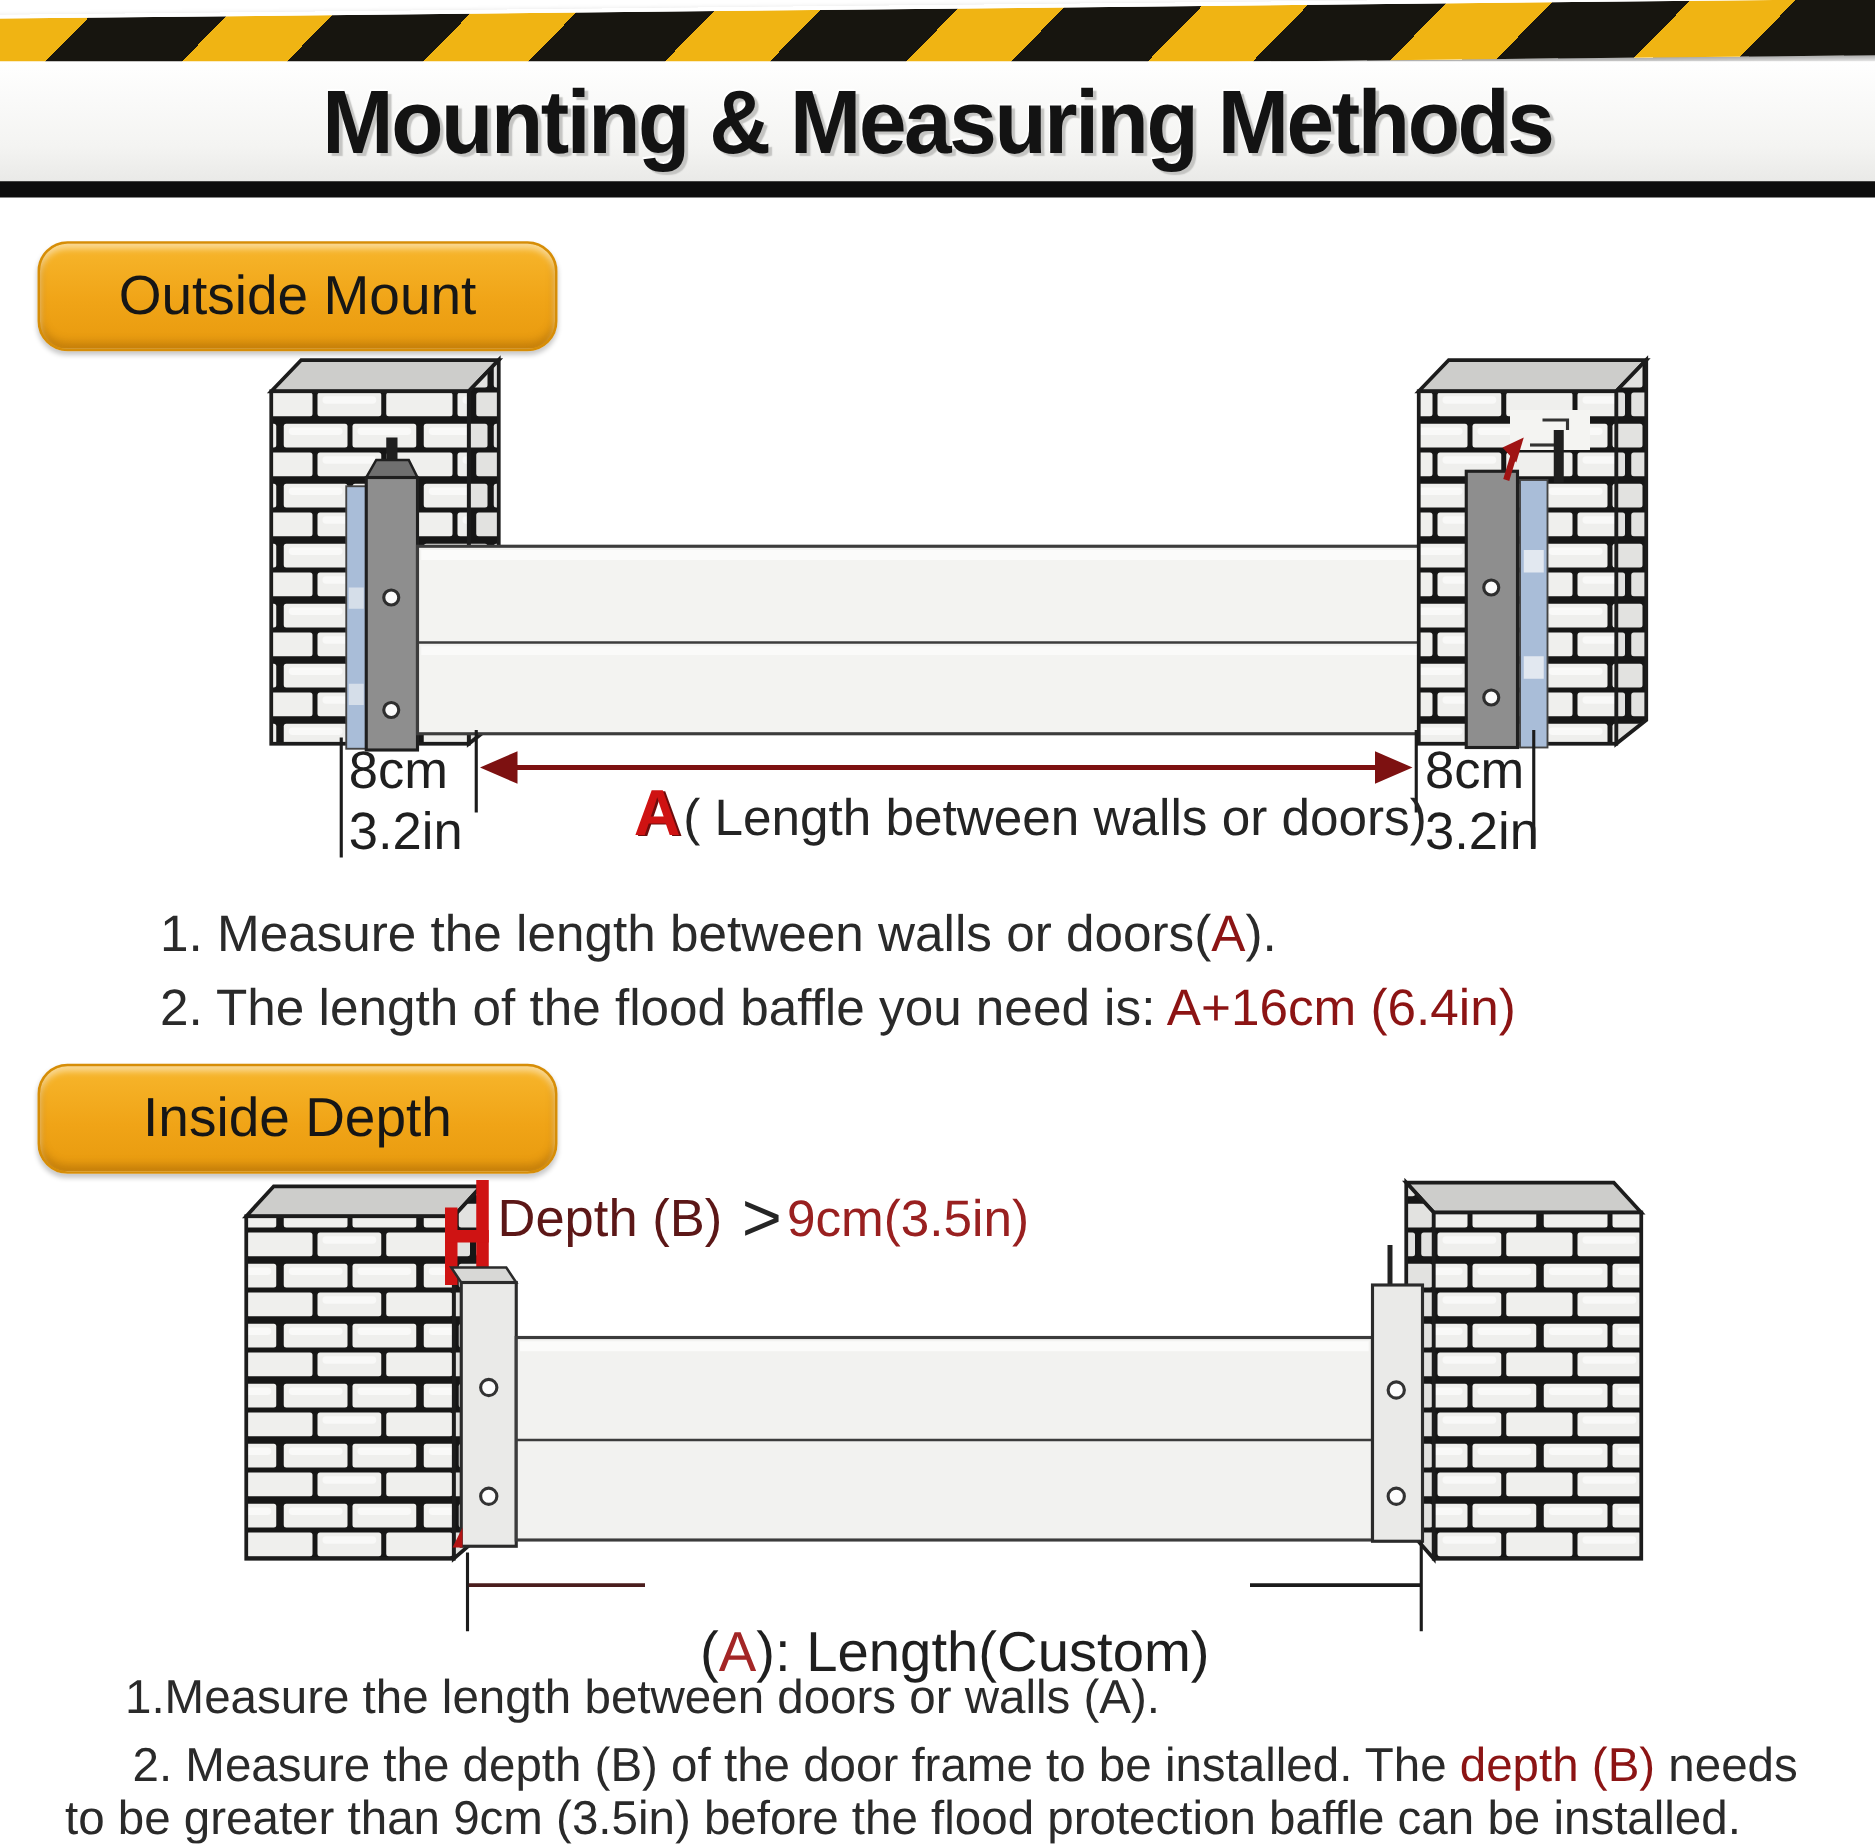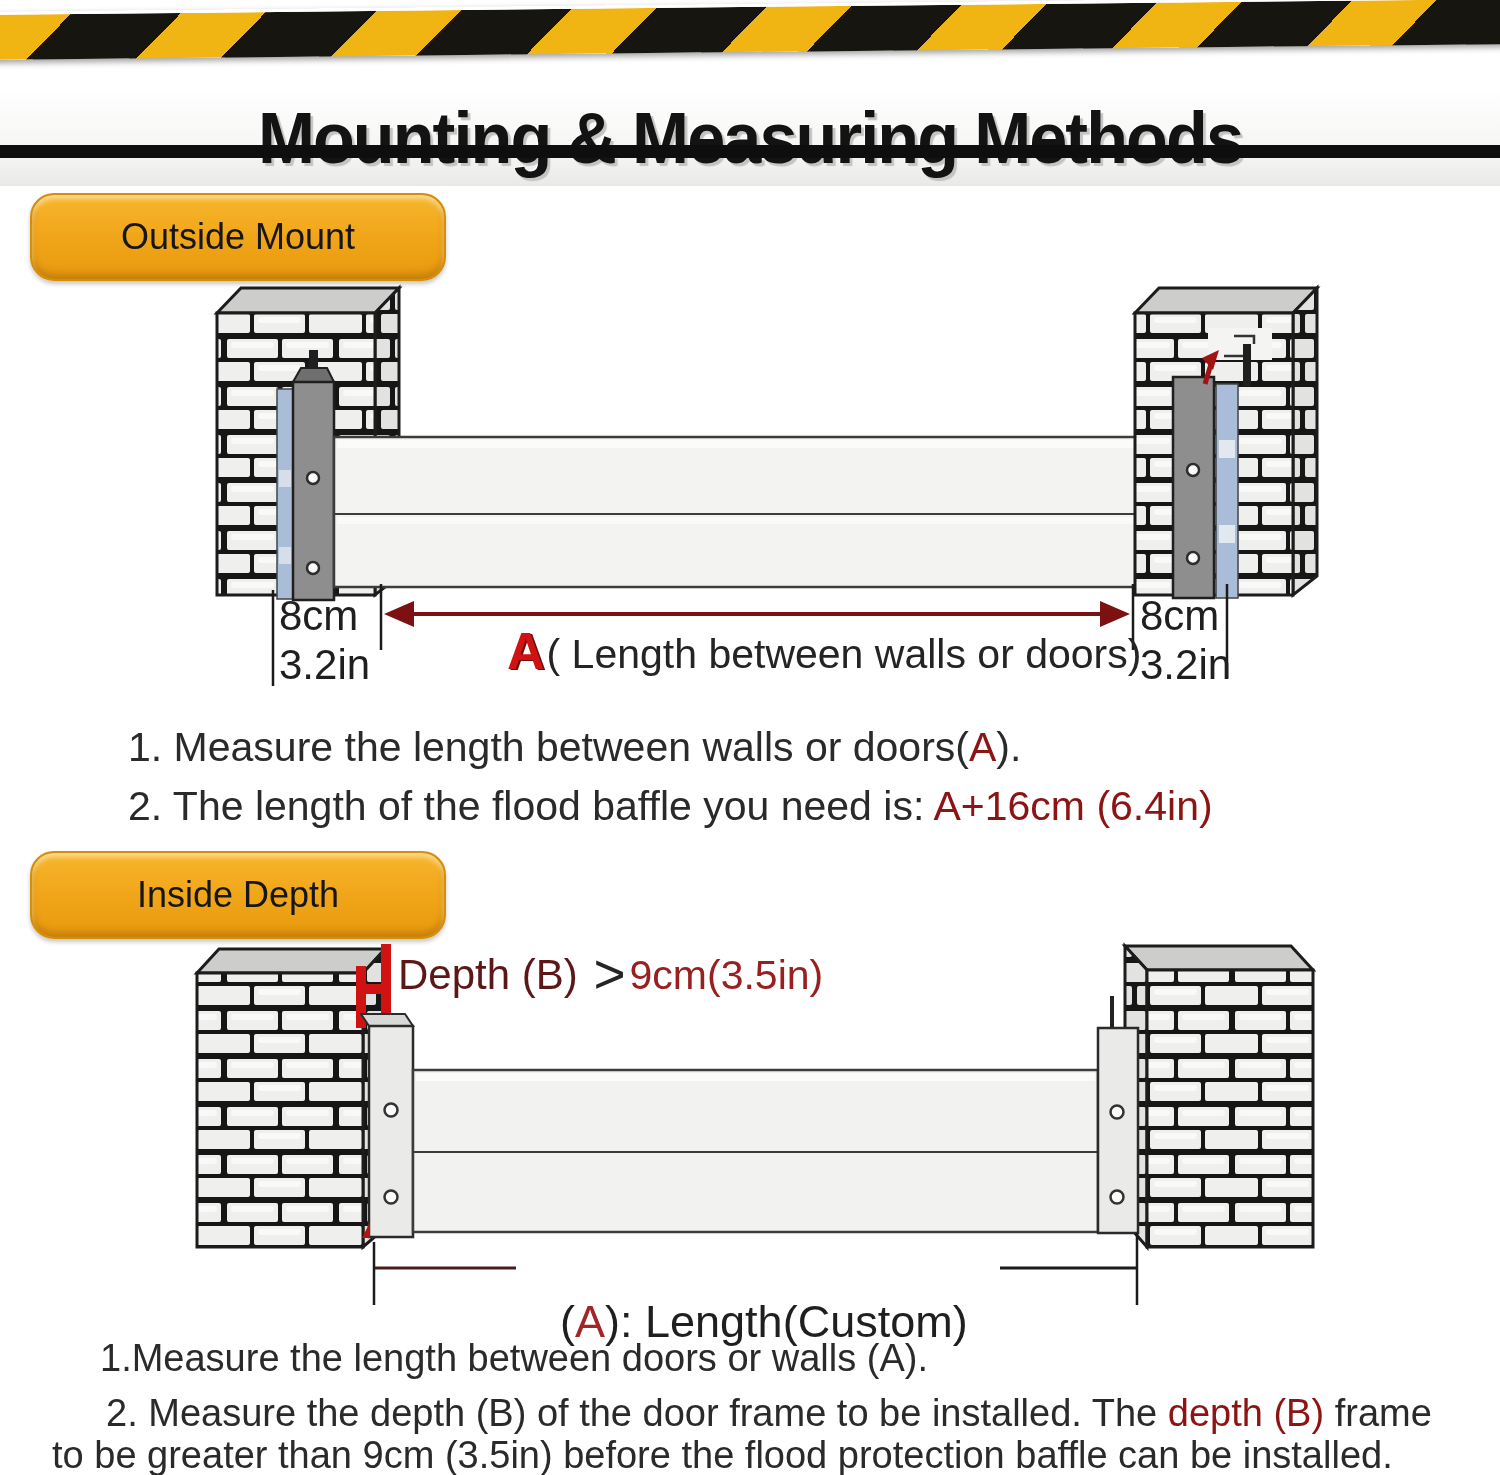--- a/index.html
+++ b/index.html
@@ -7,33 +7,33 @@
         font-family:"Liberation Sans",sans-serif;color:#2a2a2a;}
 
   
   .tape{position:absolute;top:4px;left:-14px;right:-14px;height:45px;
         background:repeating-linear-gradient(135deg,#f0b413 0 60px,#17150f 60px 138px);
         transform:rotate(-0.6deg);
         box-shadow:0 3px 6px rgba(0,0,0,.38);
         border-top:3px solid #ffffff;}
   .banner{position:absolute;top:49px;left:0;width:100%;height:97px;
           background:linear-gradient(180deg,#ffffff 0%,#f4f4f2 70%,#e9e9e7 100%);
-          display:flex;align-items:center;justify-content:center;margin-top:40px;}
+          display:flex;align-items:center;justify-content:center;}
   .title{font-size:72px;font-weight:bold;color:#131313;letter-spacing:-2px;
          transform:scaleX(0.95);white-space:nowrap;
          text-shadow:3px 3px 1px #c4c4c2,-1px -1px 0 #ffffff;}
   .blackbar{position:absolute;top:145px;left:0;width:100%;height:13px;background:#0e0e0e;}
 
   
   .badge{position:absolute;left:30px;width:412px;height:84px;border-radius:24px;
          background:linear-gradient(180deg,#f7b62c 0%,#f0a417 55%,#e89a0e 100%);
          border:2px solid #d68d07;
          box-shadow:inset 0 4px 5px rgba(255,255,255,.5),inset 0 -5px 7px rgba(130,75,0,.35),0 3px 4px rgba(0,0,0,.22);
          display:flex;align-items:center;justify-content:center;
-         font-size:36px;color:#161616;white-space:nowrap;}
+         font-size:44px;color:#161616;white-space:nowrap;}
   .badge.outside{top:193px;}
   .badge.inside{top:851px;}
 
   
   svg.diagram{position:absolute;left:0;top:0;width:1500px;height:1475px;}
 
   
   .t{position:absolute;white-space:nowrap;}
   .measure{font-size:42px;color:#1f1f1f;line-height:49px;}
   .measure span{display:block;}
@@ -217,17 +217,17 @@
   </div>
 
   <div class="t depth-label" style="left:398px;top:942px;">
     <span class="name">Depth (B) </span><span class="sym">&gt;</span><span class="val">9cm(3.5in)</span>
   </div>
   <div class="t len-label" style="left:560px;top:1296px;">
     <span>(</span><span class="a">A</span><span>): Length(Custom)</span>
   </div>
   <div class="t bstep" style="left:100px;top:1337px;">1.Measure the length between doors or walls (A).</div>
   <div class="t bstep" style="left:106px;top:1392px;">
-    <span>2. Measure the depth (B) of the door frame to be installed. The </span><span class="hl">depth (B)</span><span> frame</span>
+    <span>2. Measure the depth (B) of the door frame to be installed. The </span><span class="hl">depth (B)</span><span> needs</span>
   </div>
   <div class="t bstep" style="left:52px;top:1434px;">to be greater than 9cm (3.5in) before the flood protection baffle can be installed.</div>
 
 </div>
 
 </body></html>

